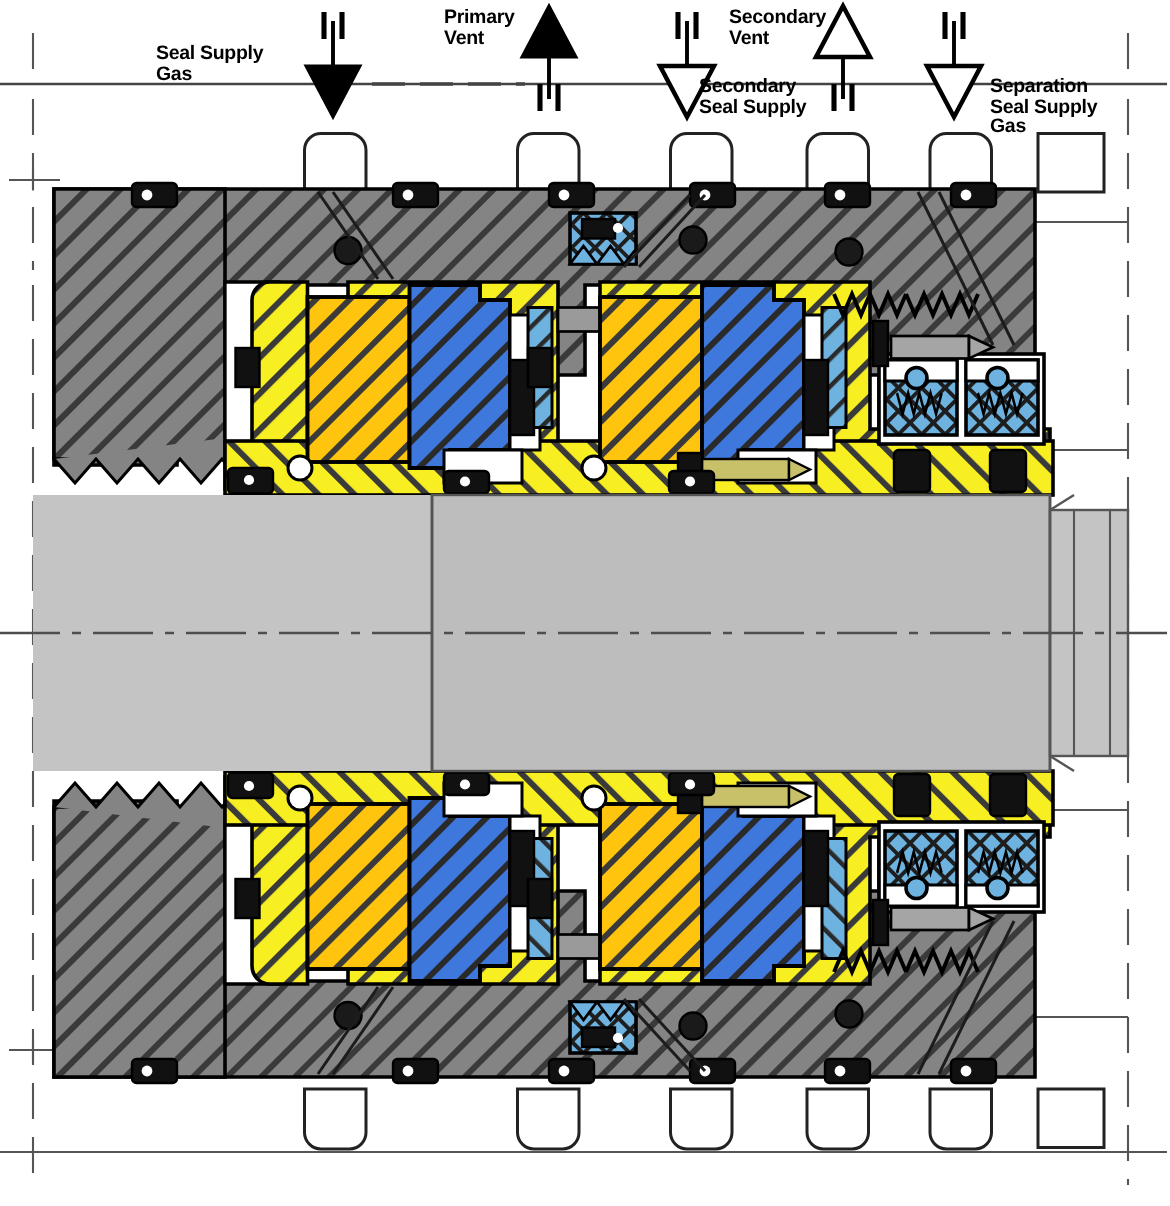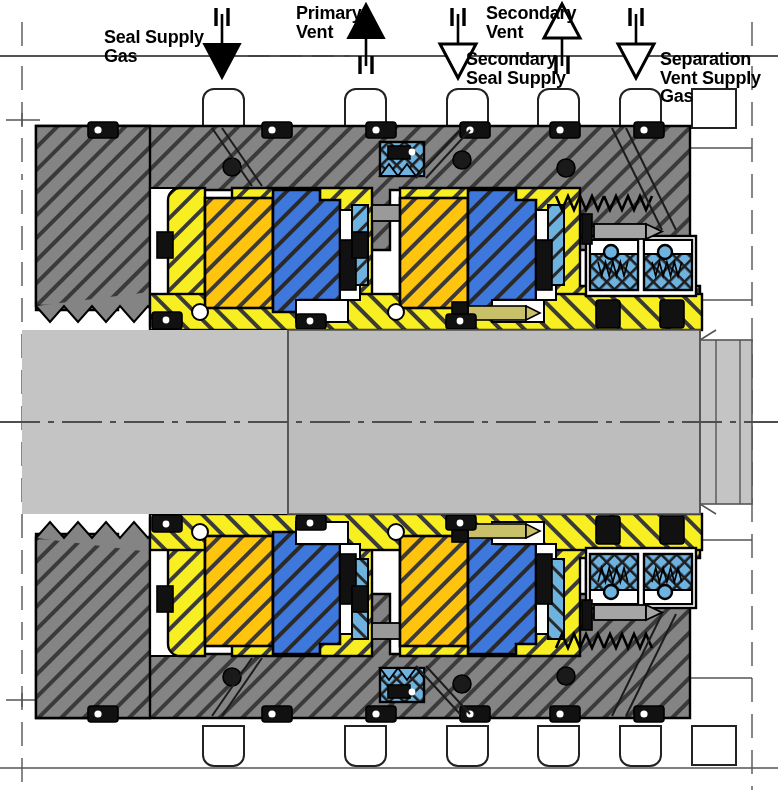--- a/index.html
+++ b/index.html
@@ -1,21 +1,21 @@
 <!DOCTYPE html>
 <html><head>
 <meta charset="utf-8">
 <title>Dry Gas Seal Cross Section</title>
 <style>
   html,body{margin:0;padding:0;background:#ffffff;}
   body{font-family:"Liberation Sans",sans-serif;}
   #stage{position:relative;width:780px;height:804px;background:#fff;overflow:hidden;}
   #stage svg{position:absolute;left:0;top:0;}
   .lbl{position:absolute;font-family:"Liberation Sans",sans-serif;font-weight:bold;
-       font-size:18px;line-height:1.04;color:#000;white-space:pre;letter-spacing:-0.2px;}
+       font-size:13px;line-height:1.04;color:#000;white-space:pre;letter-spacing:-0.2px;}
 </style>
 </head>
 <body>
 
 <div id="stage">
 
   <svg id="drawing" width="780" height="804" viewBox="0 0 780 804">
     <defs>
 
       <pattern id="hatchGrey" width="16" height="16" patternUnits="userSpaceOnUse" patternTransform="rotate(45)">
@@ -443,16 +443,16 @@
   <div class="lbl" style="left:296px;top:4px;">Primary
 Vent</div>
 
   <div class="lbl" style="left:486px;top:4px;">Secondary
 Vent</div>
 
   <div class="lbl" style="left:466px;top:50px;">Secondary
 Seal Supply</div>
 
   <div class="lbl" style="left:660px;top:50px;">Separation
-Vent Supply
+Seal Supply
 Gas</div>
 
 </div>
 
 </body></html>

